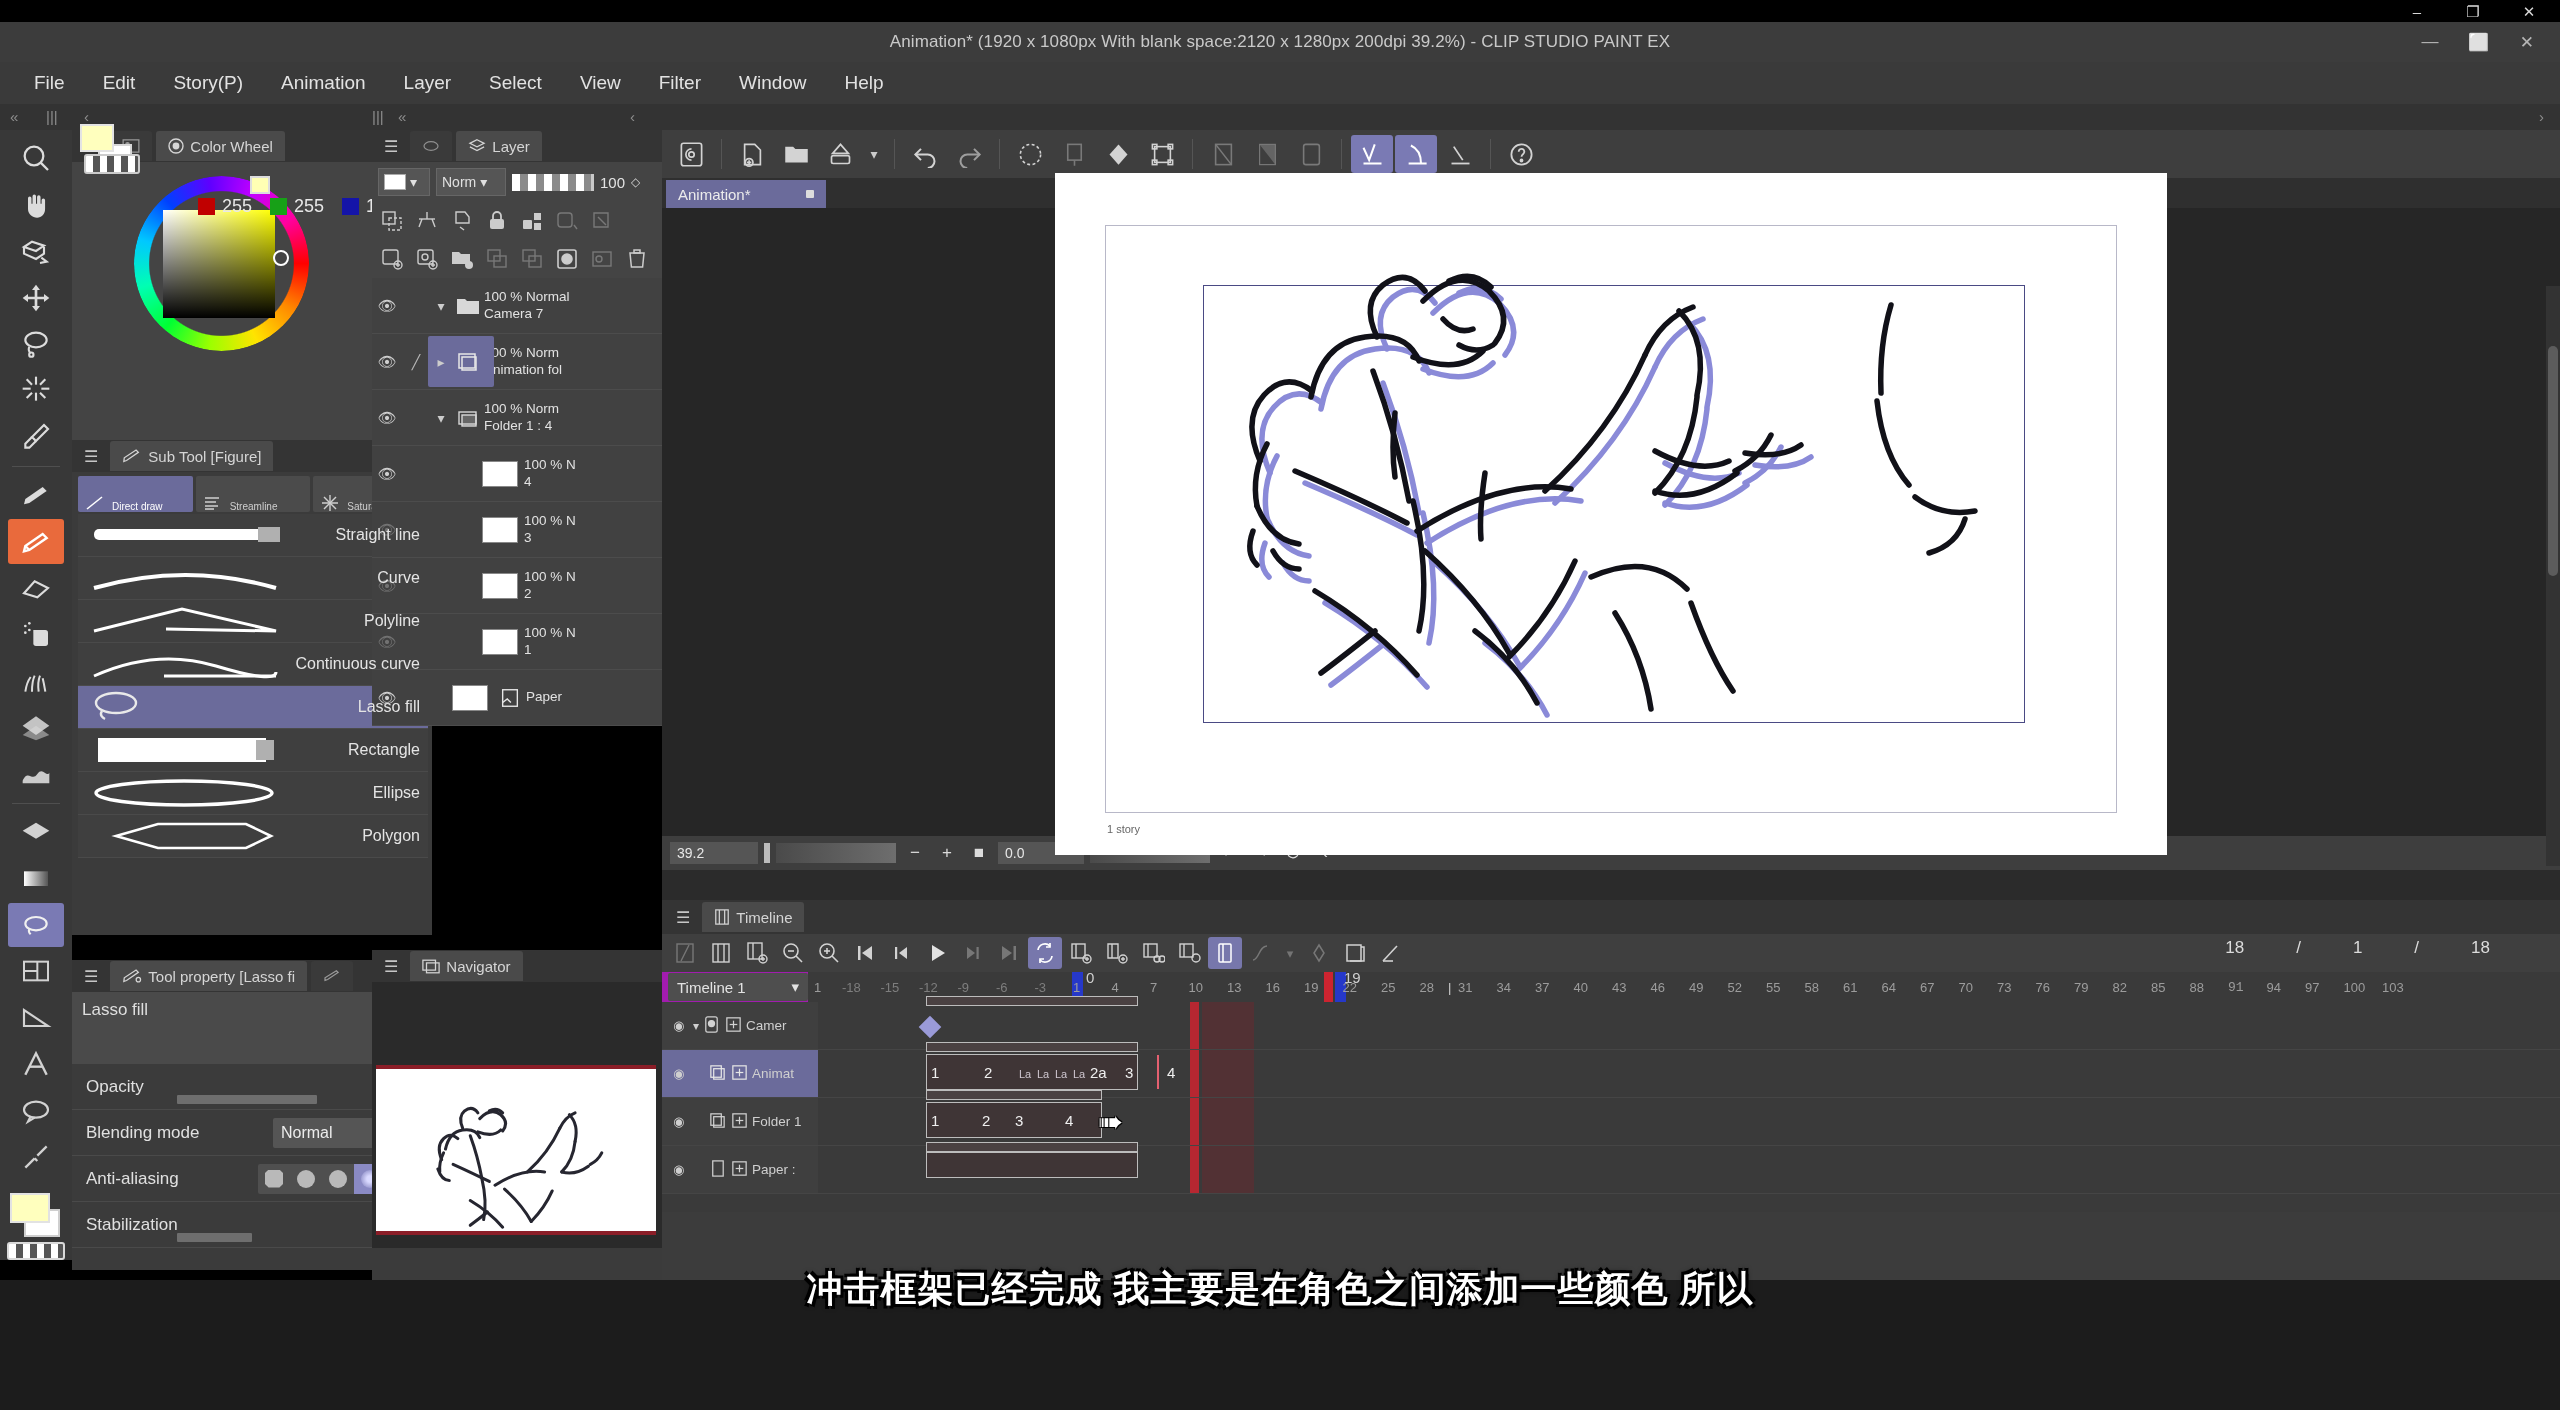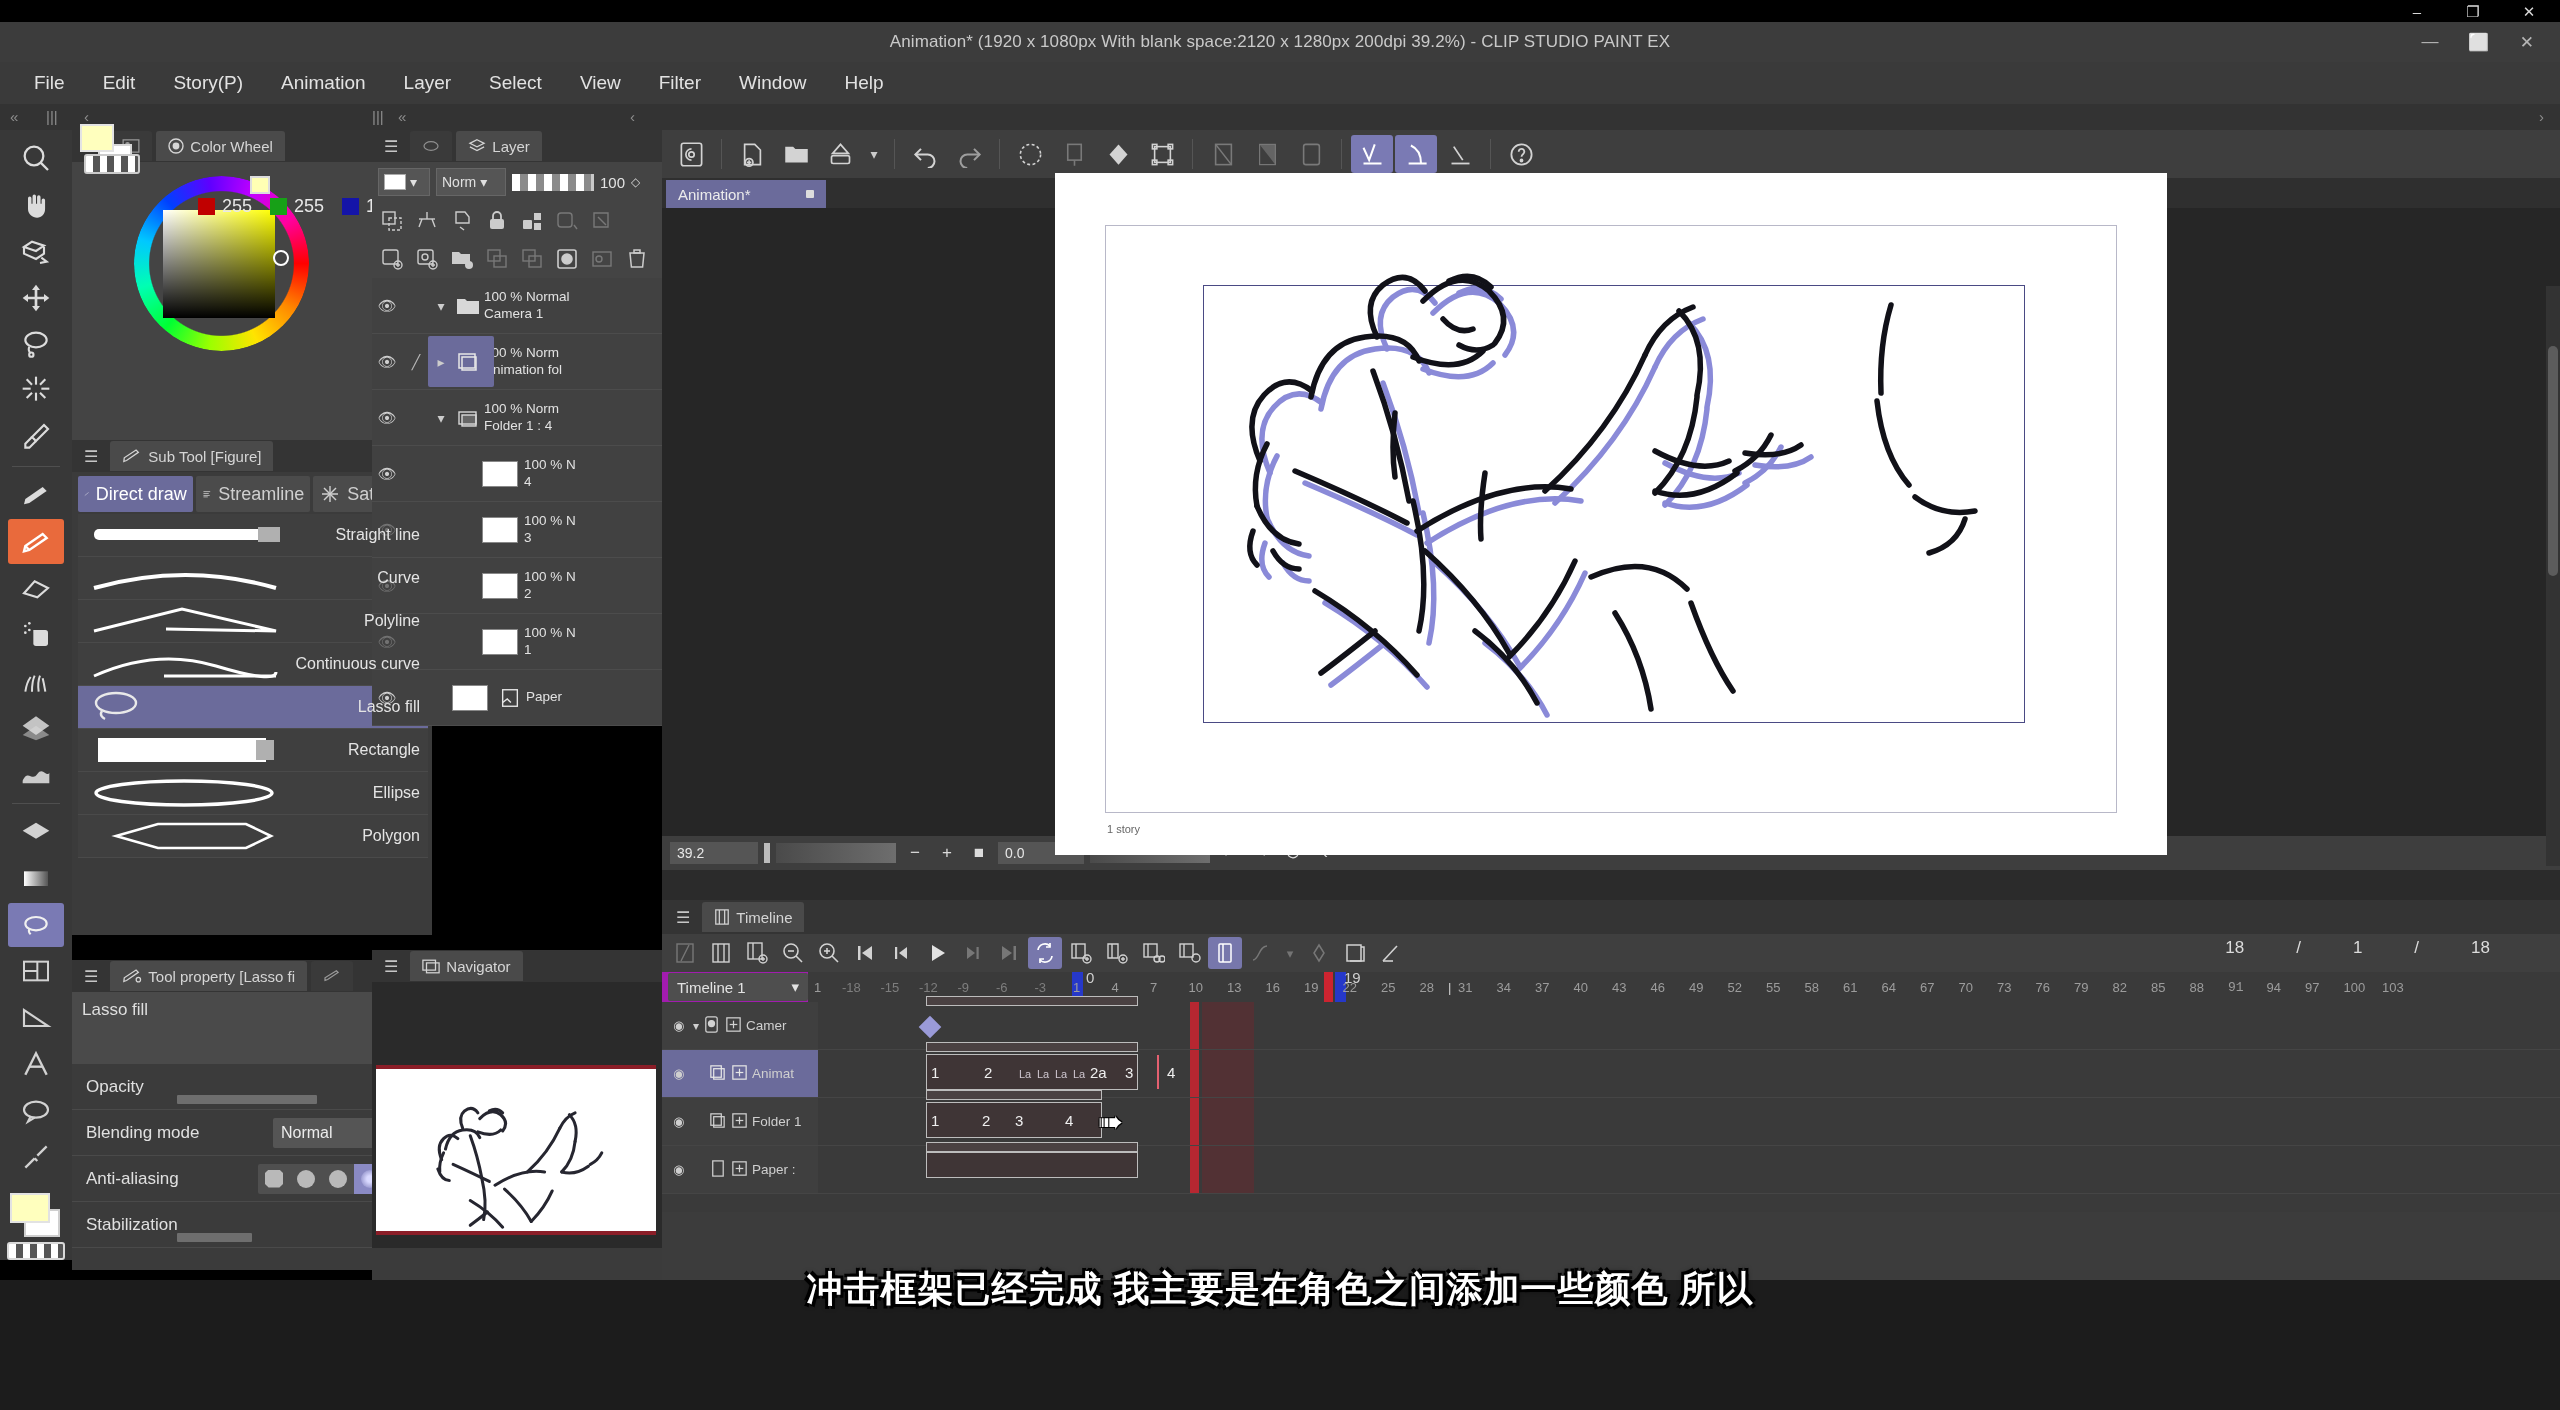--- a/index.html
+++ b/index.html
@@ -97,22 +97,22 @@
     background:repeating-linear-gradient(90deg,#fff 0 7px,#555 7px 14px); }
   .rgb-vals { position:absolute; left:126px; top:34px; display:flex; align-items:center; gap:7px; }
   .rgb-vals .sq { width:17px; height:17px; display:inline-block; }
   .rgb-vals .num { color:#e8e8e8; font-size:18px; margin-right:11px; }
   .wheel-btn { position:absolute; right:16px; top:32px; color:#d0d0d0; font-size:22px; }
 
   
   #subToolPanel { left:72px; top:440px; width:360px; height:495px; background:#3b3b3b; }
   .st-cats { display:flex; height:40px; gap:3px; padding:4px 4px 0 6px; }
   .st-cat {
-    flex:1; display:flex; align-items:center; gap:6px; padding:0 6px;
-    background:#4b4b4b; color:#cfcfcf; font-size:18px; border-radius:2px; overflow:hidden; white-space:nowrap;
+    flex:1; display:flex; align-items:flex-end; gap:6px; padding:0 6px;
+    background:#4b4b4b; color:#cfcfcf; font-size:10px; border-radius:2px; overflow:hidden; white-space:nowrap;
   }
   .st-cat.active { background:#6b6b9b; color:#fff; }
   .st-list { padding:2px 4px 0 6px; }
   .st-row {
     position:relative; height:43px; display:flex; align-items:center; justify-content:flex-end;
     border-bottom:1px solid #4a4a4a; padding-right:8px; background:#3f3f3f;
   }
   .st-row.active { background:#6b6b9b; }
   .st-row .lbl { color:#e4e4e4; font-size:16px; z-index:2; }
   .st-row .gfx { position:absolute; left:8px; top:0; bottom:0; width:210px; display:flex; align-items:center; }
@@ -780,21 +780,21 @@
         <span class="lr-eye">👁</span>
         <span class="lr-pen"></span>
         <span class="lr-chev">▾</span>
         <span class="lr-ico">
             <svg viewBox="0 0 24 20" fill="#d8d8d8">
               <path d="M1 3h8l2 2h12v13H1z"></path>
             </svg>
           </span>
         <span class="lr-text">
           <span>100 % Normal</span>
-            <span>Camera 1</span>
+            <span>Camera 7</span>
         </span>
       </div>
 
       <div class="layer-row">
         <span class="lr-eye">👁</span>
         <span class="lr-pen">╱</span>
         <div class="lr-hl"></div>
         <span class="lr-chev" style="z-index:2">▸</span>
         <span class="lr-ico" style="z-index:2">
             <svg viewBox="0 0 24 22" fill="none" stroke="#e8e8e8" stroke-width="1.5">

